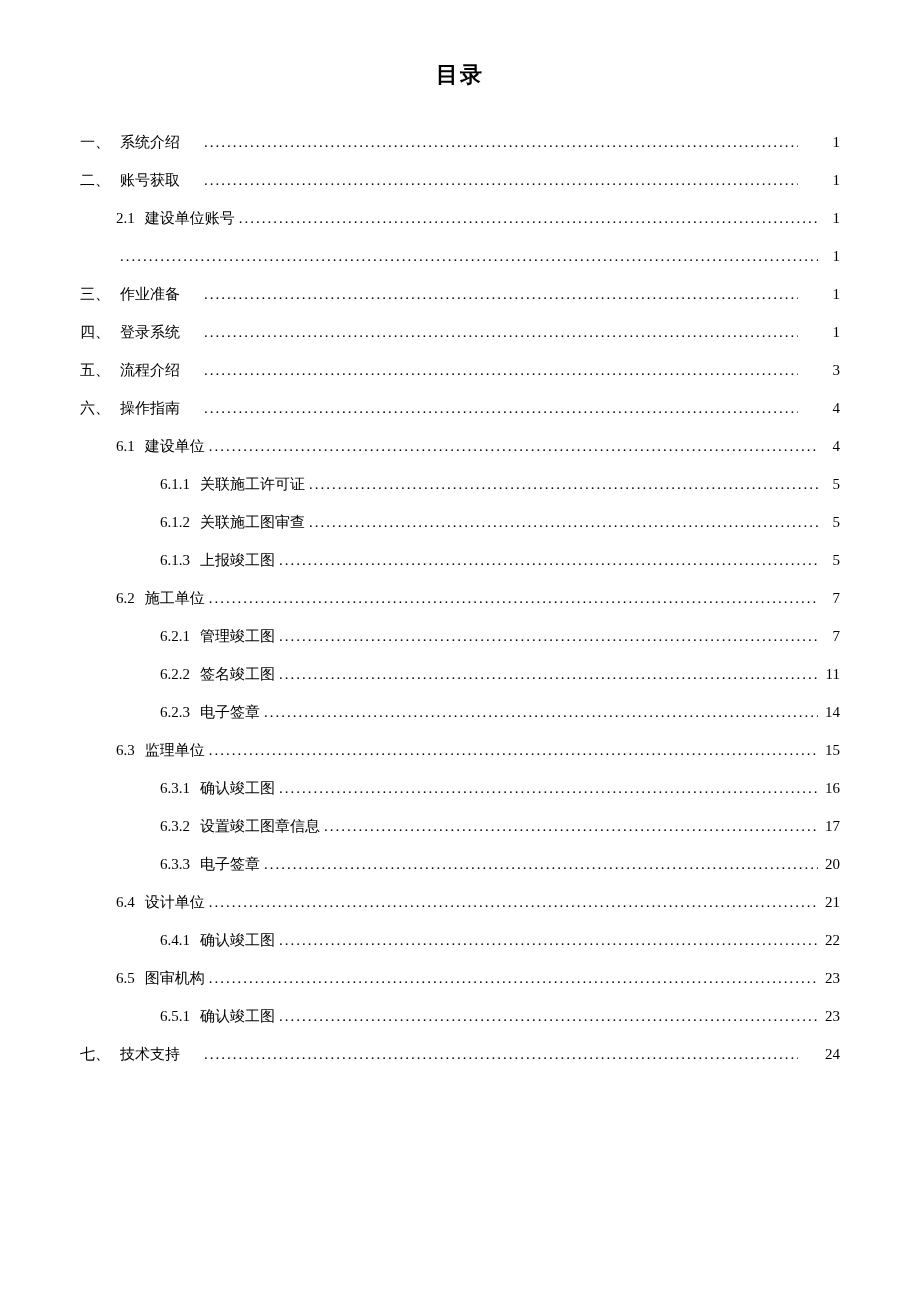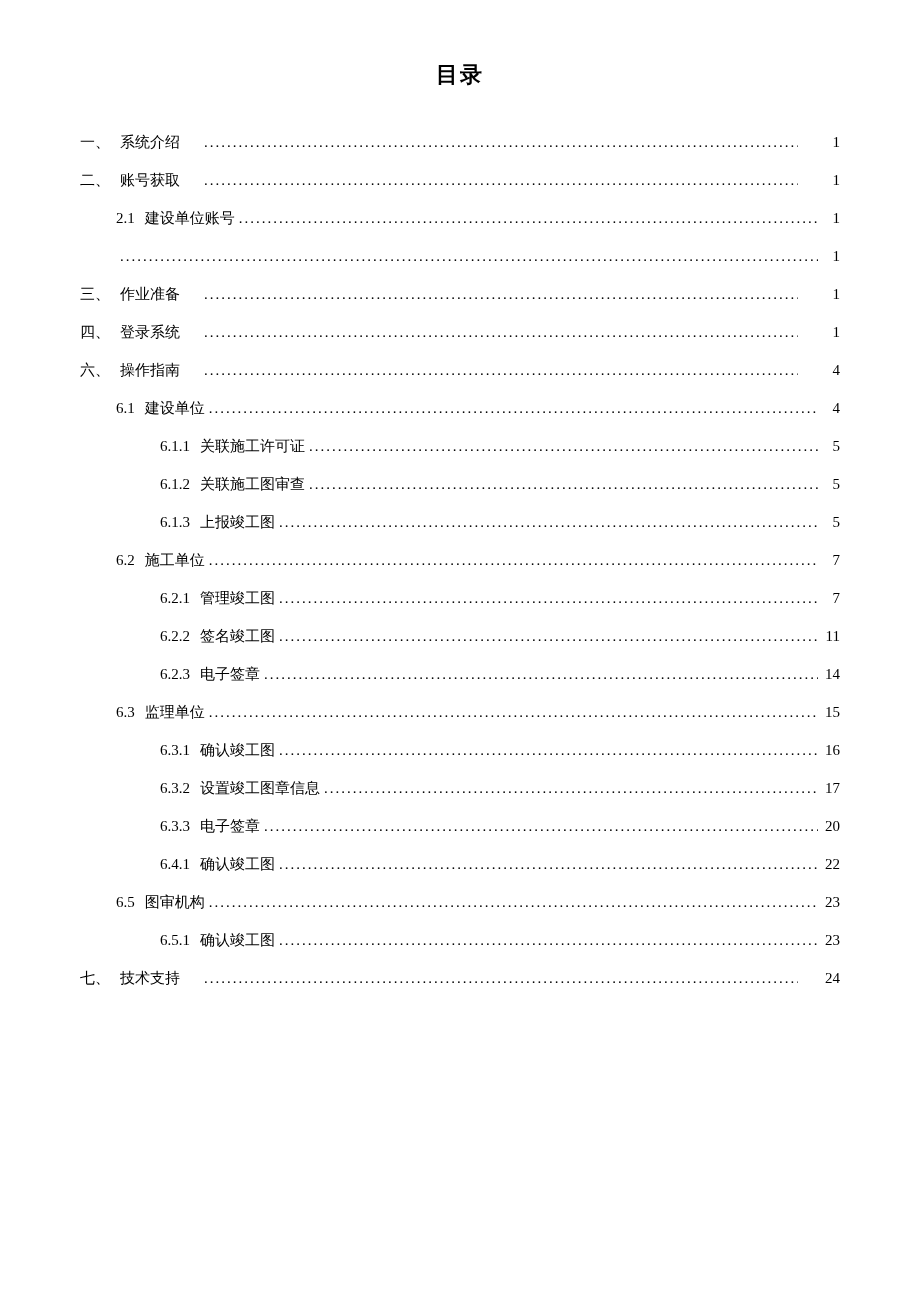--- a/index.html
+++ b/index.html
@@ -86,20 +86,25 @@
       <span class="toc-label"><span class="toc-num">三、</span><span>作业准备</span></span>
       <span class="toc-dots"></span>
       <span class="toc-page">1</span>
     </div>
     <div class="toc-row level-0">
       <span class="toc-label"><span class="toc-num">四、</span><span>登录系统</span></span>
       <span class="toc-dots"></span>
       <span class="toc-page">1</span>
     </div>
     <div class="toc-row level-0">
+      <span class="toc-label"><span class="toc-num">五、</span><span>流程介绍</span></span>
+      <span class="toc-dots"></span>
+      <span class="toc-page">3</span>
+    </div>
+    <div class="toc-row level-0">
       <span class="toc-label"><span class="toc-num">六、</span><span>操作指南</span></span>
       <span class="toc-dots"></span>
       <span class="toc-page">4</span>
     </div>
     <div class="toc-row level-1">
       <span class="toc-label"><span class="toc-num">6.1</span><span>建设单位</span></span>
       <span class="toc-dots"></span>
       <span class="toc-page">4</span>
     </div>
     <div class="toc-row level-2">
@@ -150,20 +155,25 @@
     <div class="toc-row level-2">
       <span class="toc-label"><span class="toc-num">6.3.2</span><span>设置竣工图章信息</span></span>
       <span class="toc-dots"></span>
       <span class="toc-page">17</span>
     </div>
     <div class="toc-row level-2">
       <span class="toc-label"><span class="toc-num">6.3.3</span><span>电子签章</span></span>
       <span class="toc-dots"></span>
       <span class="toc-page">20</span>
     </div>
+    <div class="toc-row level-1">
+      <span class="toc-label"><span class="toc-num">6.4</span><span>设计单位</span></span>
+      <span class="toc-dots"></span>
+      <span class="toc-page">21</span>
+    </div>
     <div class="toc-row level-2">
       <span class="toc-label"><span class="toc-num">6.4.1</span><span>确认竣工图</span></span>
       <span class="toc-dots"></span>
       <span class="toc-page">22</span>
     </div>
     <div class="toc-row level-1">
       <span class="toc-label"><span class="toc-num">6.5</span><span>图审机构</span></span>
       <span class="toc-dots"></span>
       <span class="toc-page">23</span>
     </div>

